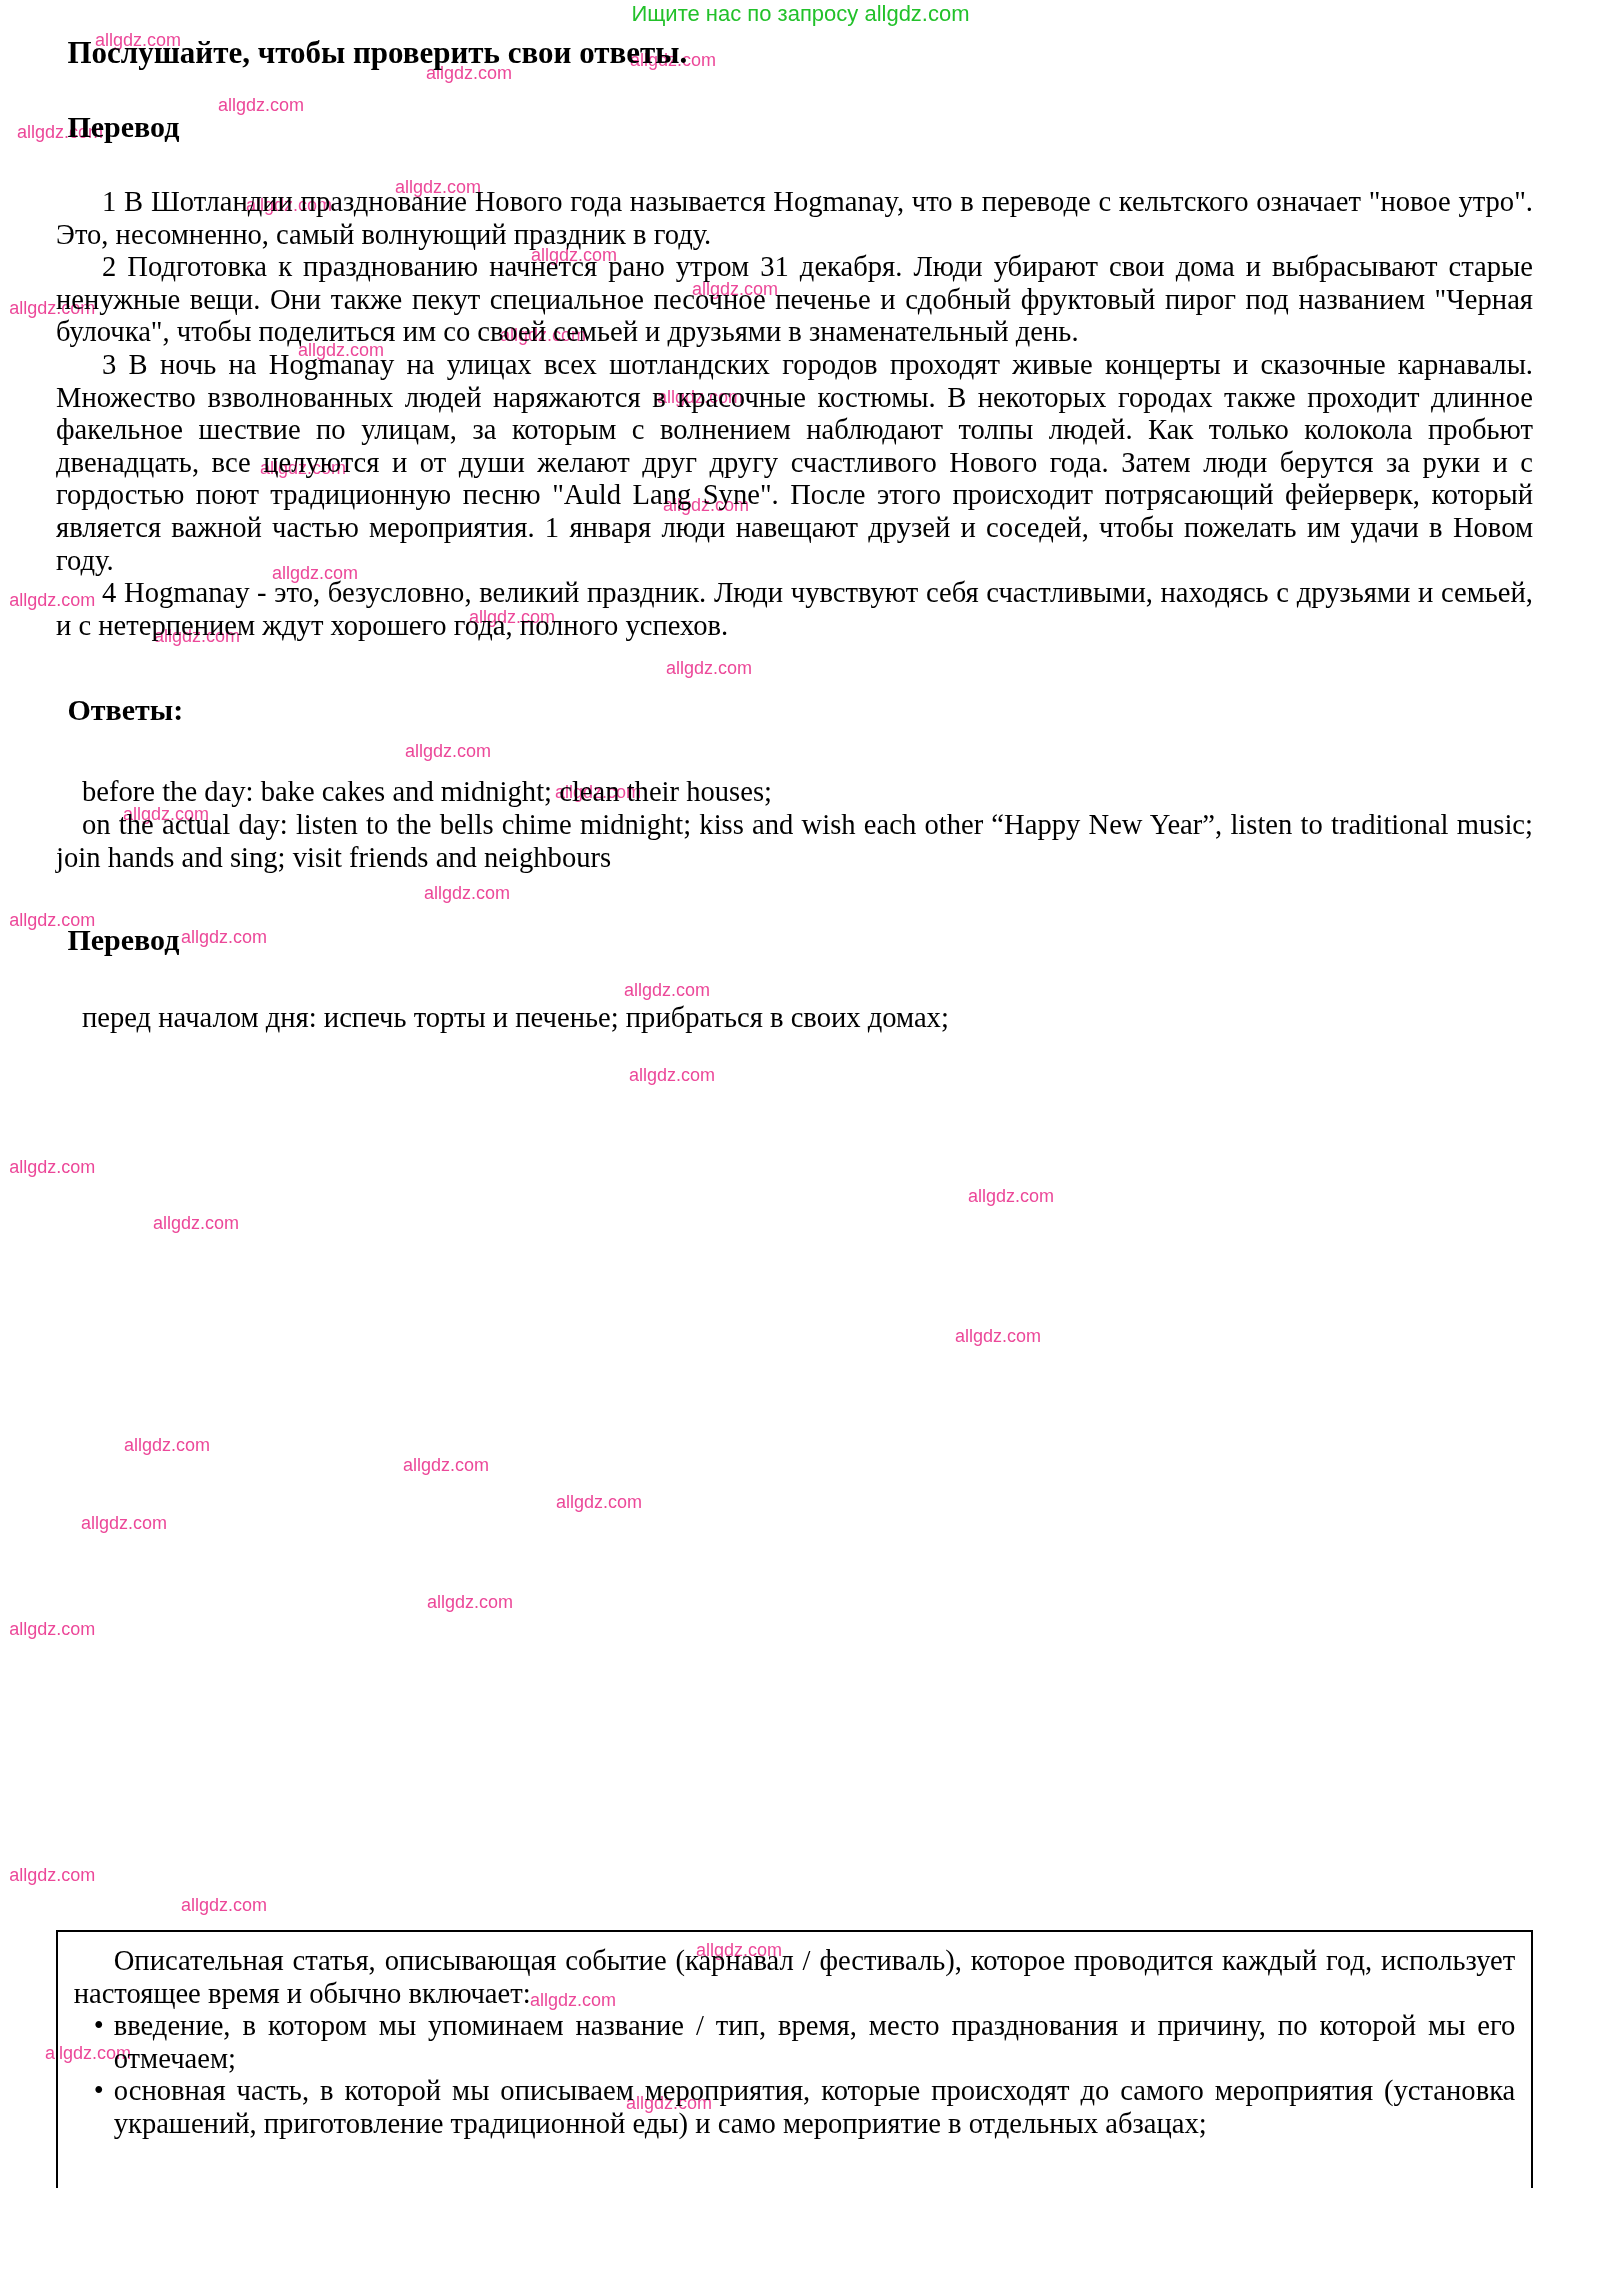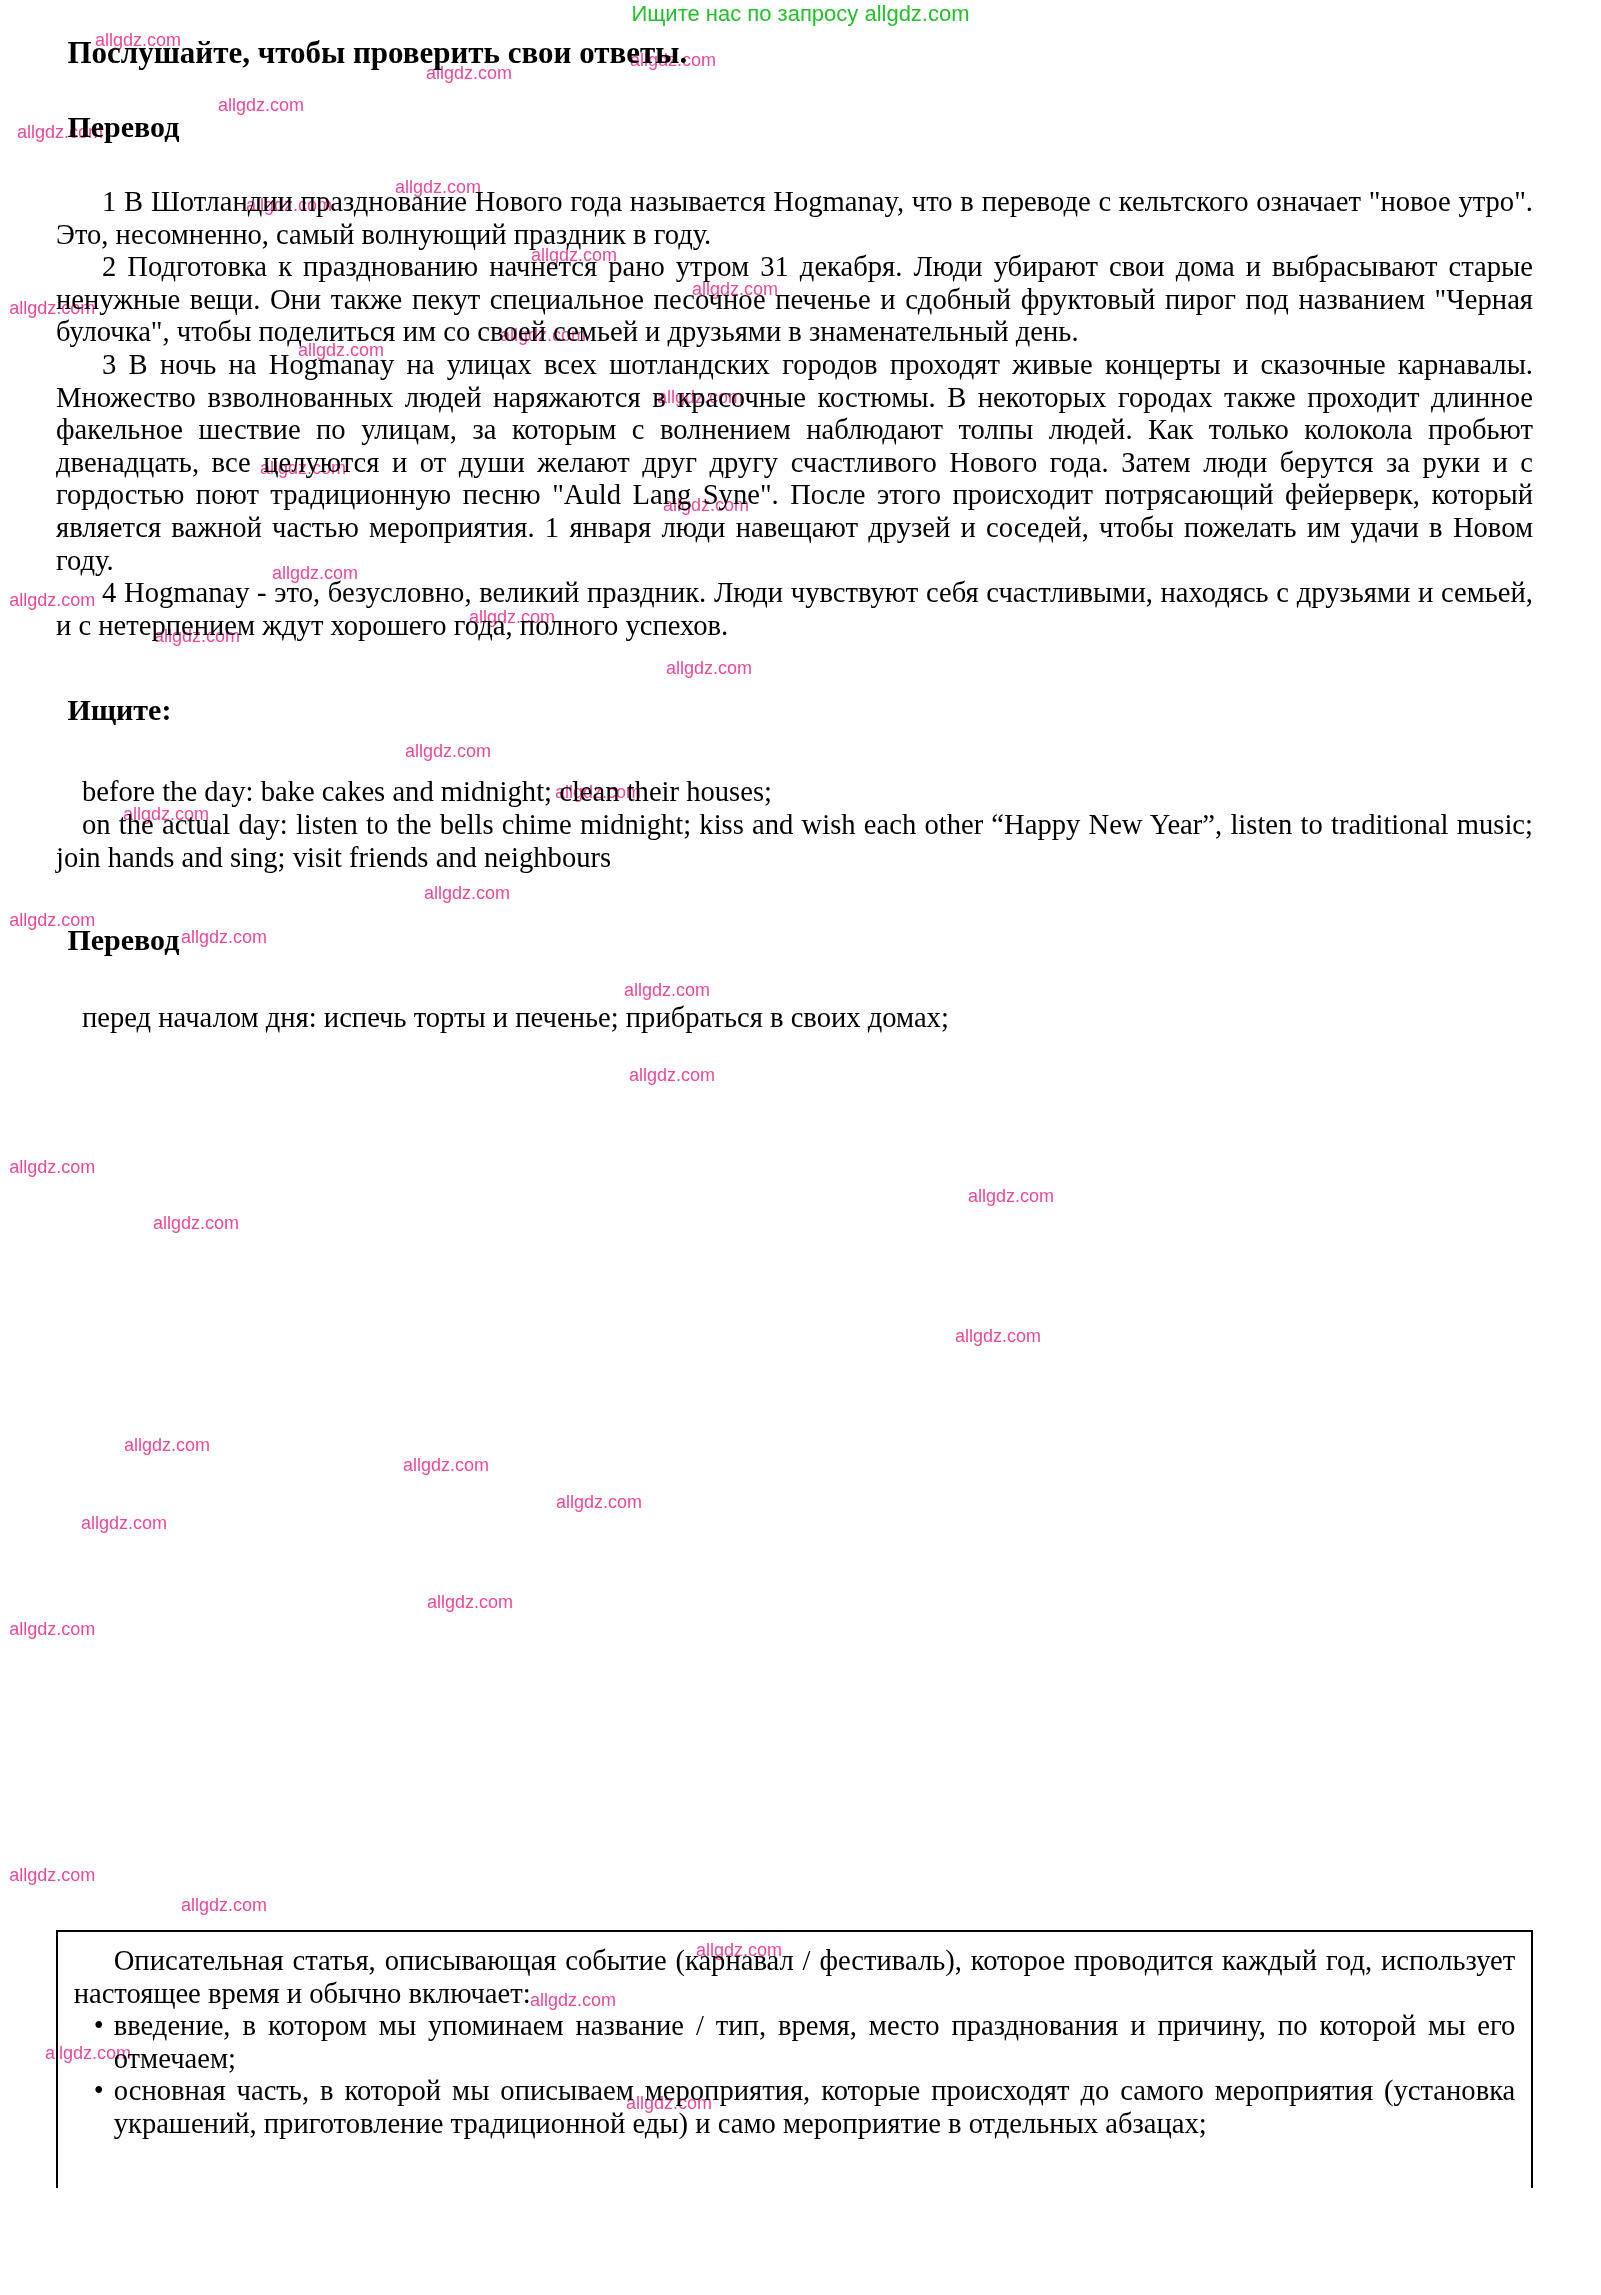--- a/index.html
+++ b/index.html
@@ -170,21 +170,21 @@
     <div style="height:44px;"></div>
     <h2 class="h-sub">Перевод</h2>
 
     <div style="height:44px;"></div>
     <p class="body">1 В Шотландии празднование Нового года называется Hogmanay, что в переводе с кельтского означает "новое утро". Это, несомненно, самый волнующий праздник в году.</p>
     <p class="body">2 Подготовка к празднованию начнется рано утром 31 декабря. Люди убирают свои дома и выбрасывают старые ненужные вещи. Они также пекут специальное песочное печенье и сдобный фруктовый пирог под названием "Черная булочка", чтобы поделиться им со своей семьей и друзьями в знаменательный день.</p>
     <p class="body">3 В ночь на Hogmanay на улицах всех шотландских городов проходят живые концерты и сказочные карнавалы. Множество взволнованных людей наряжаются в красочные костюмы. В некоторых городах также проходит длинное факельное шествие по улицам, за которым с волнением наблюдают толпы людей. Как только колокола пробьют двенадцать, все целуются и от души желают друг другу счастливого Нового года. Затем люди берутся за руки и с гордостью поют традиционную песню "Auld Lang Syne". После этого происходит потрясающий фейерверк, который является важной частью мероприятия. 1 января люди навещают друзей и соседей, чтобы пожелать им удачи в Новом году.</p>
     <p class="body">4 Hogmanay - это, безусловно, великий праздник. Люди чувствуют себя счастливыми, находясь с друзьями и семьей, и с нетерпением ждут хорошего года, полного успехов.</p>
 
     <div style="height:53px;"></div>
-    <h2 class="h-sub">Ищите:</h2>
+    <h2 class="h-sub">Ответы:</h2>
 
     <div style="height:51px;"></div>
     <p class="ansline first">before the day: bake cakes and midnight; clean their houses;</p>
     <p class="ansline">on the actual day: listen to the bells chime midnight; kiss and wish each other “Happy New Year”, listen to traditional music; join hands and sing; visit friends and neighbours</p>
 
     <div style="height:51px;"></div>
     <h2 class="h-sub">Перевод</h2>
 
     <div style="height:47px;"></div>
     <p class="ansline first">перед началом дня: испечь торты и печенье; прибраться в своих домах;</p>

